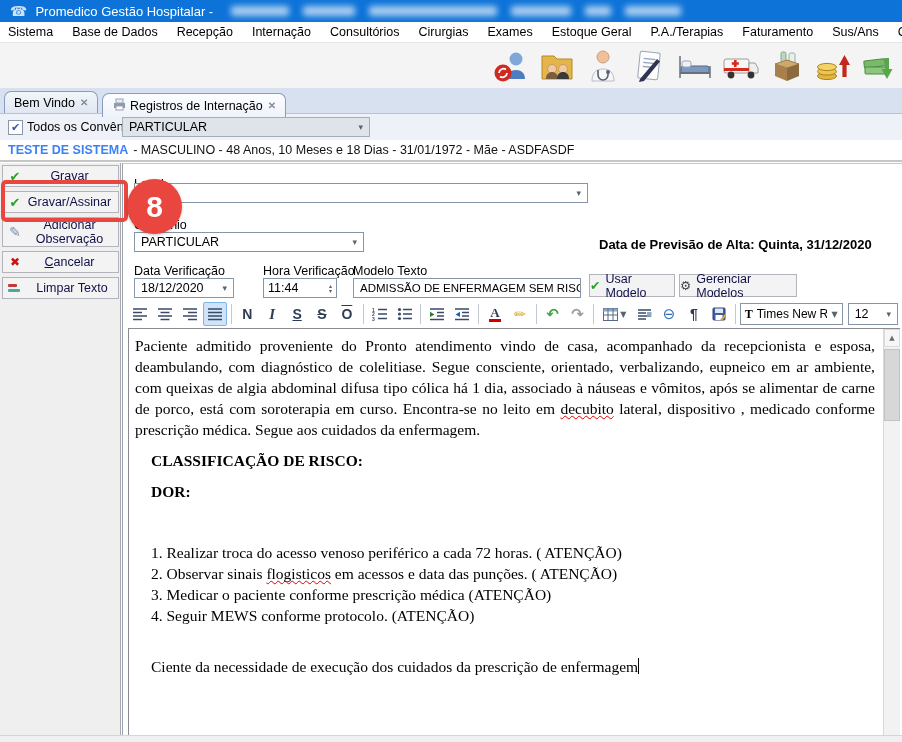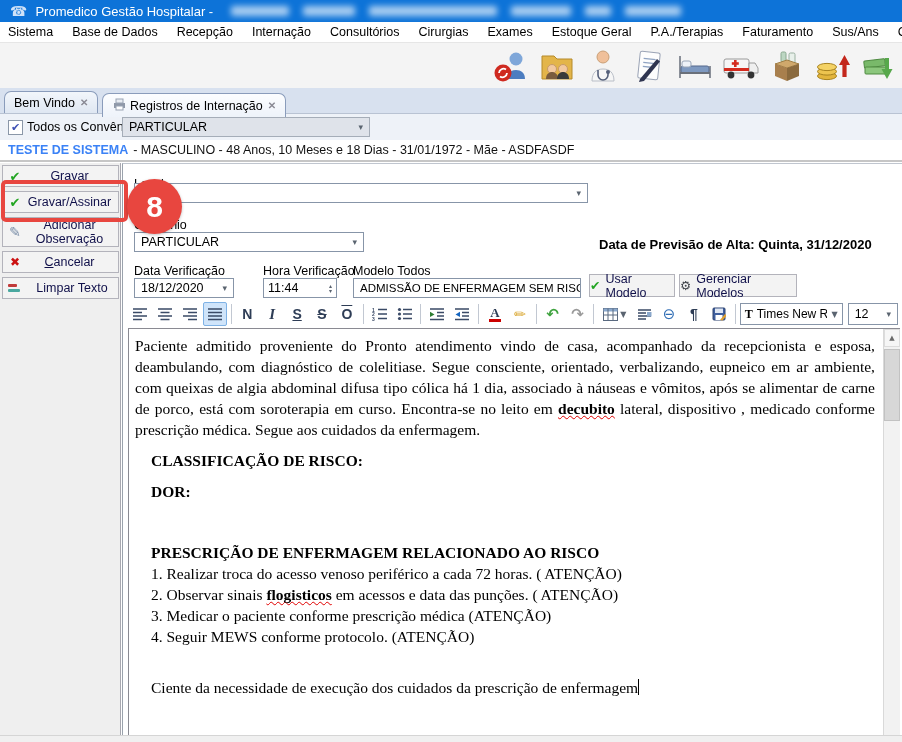--- a/index.html
+++ b/index.html
@@ -117,21 +117,21 @@
 
   
   .editor{position:absolute;left:5px;top:164px;width:772px;height:408px;background:#fff;
           border:1px solid #8a8a92;box-sizing:border-box;padding:6px 24px 0 6px;overflow:hidden;
           font-family:"Liberation Serif",serif;font-size:15.5px;line-height:21px;color:#000;}
   .para{min-height:21px;}
   .para.b{font-weight:bold;}
   .para.ind{padding-left:16px;}
   .para.just{text-align:justify;}
   .pblank{height:10px;}
-  .sq{text-decoration:underline wavy #e00000 1px;text-decoration-skip-ink:none;font-weight:bold;}
+  .sq{text-decoration:underline wavy #e00000 1px;text-decoration-skip-ink:none;}
   .caret{display:inline-block;width:1px;height:16px;background:#000;vertical-align:-2px;}
   .vscroll{position:absolute;left:760px;top:165px;width:16px;height:406px;background:#f2f2f2;
            border-left:1px solid #d9d9d9;}
   .scr-up{height:16px;background:#f6f6f6;border:1px solid #dcdcdc;display:flex;align-items:center;
           justify-content:center;font-size:7px;color:#6a6a6a;font-family:"DejaVu Sans",sans-serif;}
   .scr-thumb{margin-top:2px;height:70px;background:#d7d7d7;border:1px solid #c2c2c2;}
 
   .bottomstrip{position:absolute;left:0;bottom:0;width:902px;height:6px;background:#f0f0f0;
                border-top:1px solid #d5d5d5;z-index:30;}
 </style>
@@ -319,21 +319,21 @@
     <span class="flabel" style="left:11px;top:54px;">Convenio</span>
     <div class="combo" style="left:11px;top:68px;width:230px;">
       <span>PARTICULAR</span>
       <span class="arrow">▾</span>
     </div>
 
     <span class="prev-alta">Data de Previsão de Alta: Quinta, 31/12/2020</span>
 
     <span class="flabel" style="left:11px;top:100px;">Data Verificação</span>
     <span class="flabel" style="left:140px;top:100px;">Hora Verificação</span>
-    <span class="flabel" style="left:230px;top:100px;">Modelo Todos</span>
+    <span class="flabel" style="left:230px;top:100px;">Modelo Texto</span>
 
     <div class="combo" style="left:11px;top:114px;width:100px;">
       <span>18/12/2020</span>
       <span class="arrow">▾</span>
     </div>
     <div class="spin" style="left:140px;top:114px;width:74px;">
       <span>11:44</span>
       <span class="arrows">
           <span>▴</span>
           <span>▾</span>
@@ -457,21 +457,20 @@
     <div class="editor">
         <div class="para just">Paciente admitido proveniente do Pronto atendimento  vindo de  casa, acompanhado da  recepcionista e esposa, deambulando, com diagnóstico de colelitiase. Segue consciente, orientado, verbalizando, eupneico em ar ambiente, com queixas de algia abdominal difusa tipo cólica há 1 dia, associado à náuseas e vômitos, após se alimentar de carne de porco,  está com soroterapia em curso. Encontra-se no leito em <span class="sq">decubito</span> lateral,  dispositivo , medicado conforme prescrição médica. Segue aos cuidados da enfermagem.</div>
         <div class="pblank"></div>
         <div class="para b ind">CLASSIFICAÇÃO DE RISCO:</div>
         <div class="pblank"></div>
         <div class="para b ind">DOR:</div>
         <div class="pblank"></div>
         <div class="pblank"></div>
         <div class="pblank"></div>
         <div class="pblank"></div>
-        <div class="para b ind">PRESCRIÇÃO DE ENFERMAGEM RELACIONADO AO RISCO</div>
         <div class="para ind">1. Realizar troca do acesso venoso periférico a cada 72 horas.   ( ATENÇÃO)</div>
         <div class="para ind">2. Observar sinais <span class="sq">flogisticos</span> em acessos e data das punções. ( ATENÇÃO)</div>
         <div class="para ind">3. Medicar o paciente conforme prescrição médica  (ATENÇÃO)</div>
         <div class="para ind">4. Seguir MEWS conforme protocolo. (ATENÇÃO)</div>
         <div class="pblank"></div>
         <div class="pblank"></div>
         <div class="pblank"></div>
         <div class="para ind">Ciente da necessidade de execução dos cuidados da prescrição de enfermagem<span class="caret"></span></div>
       </div>
     <div class="vscroll">

